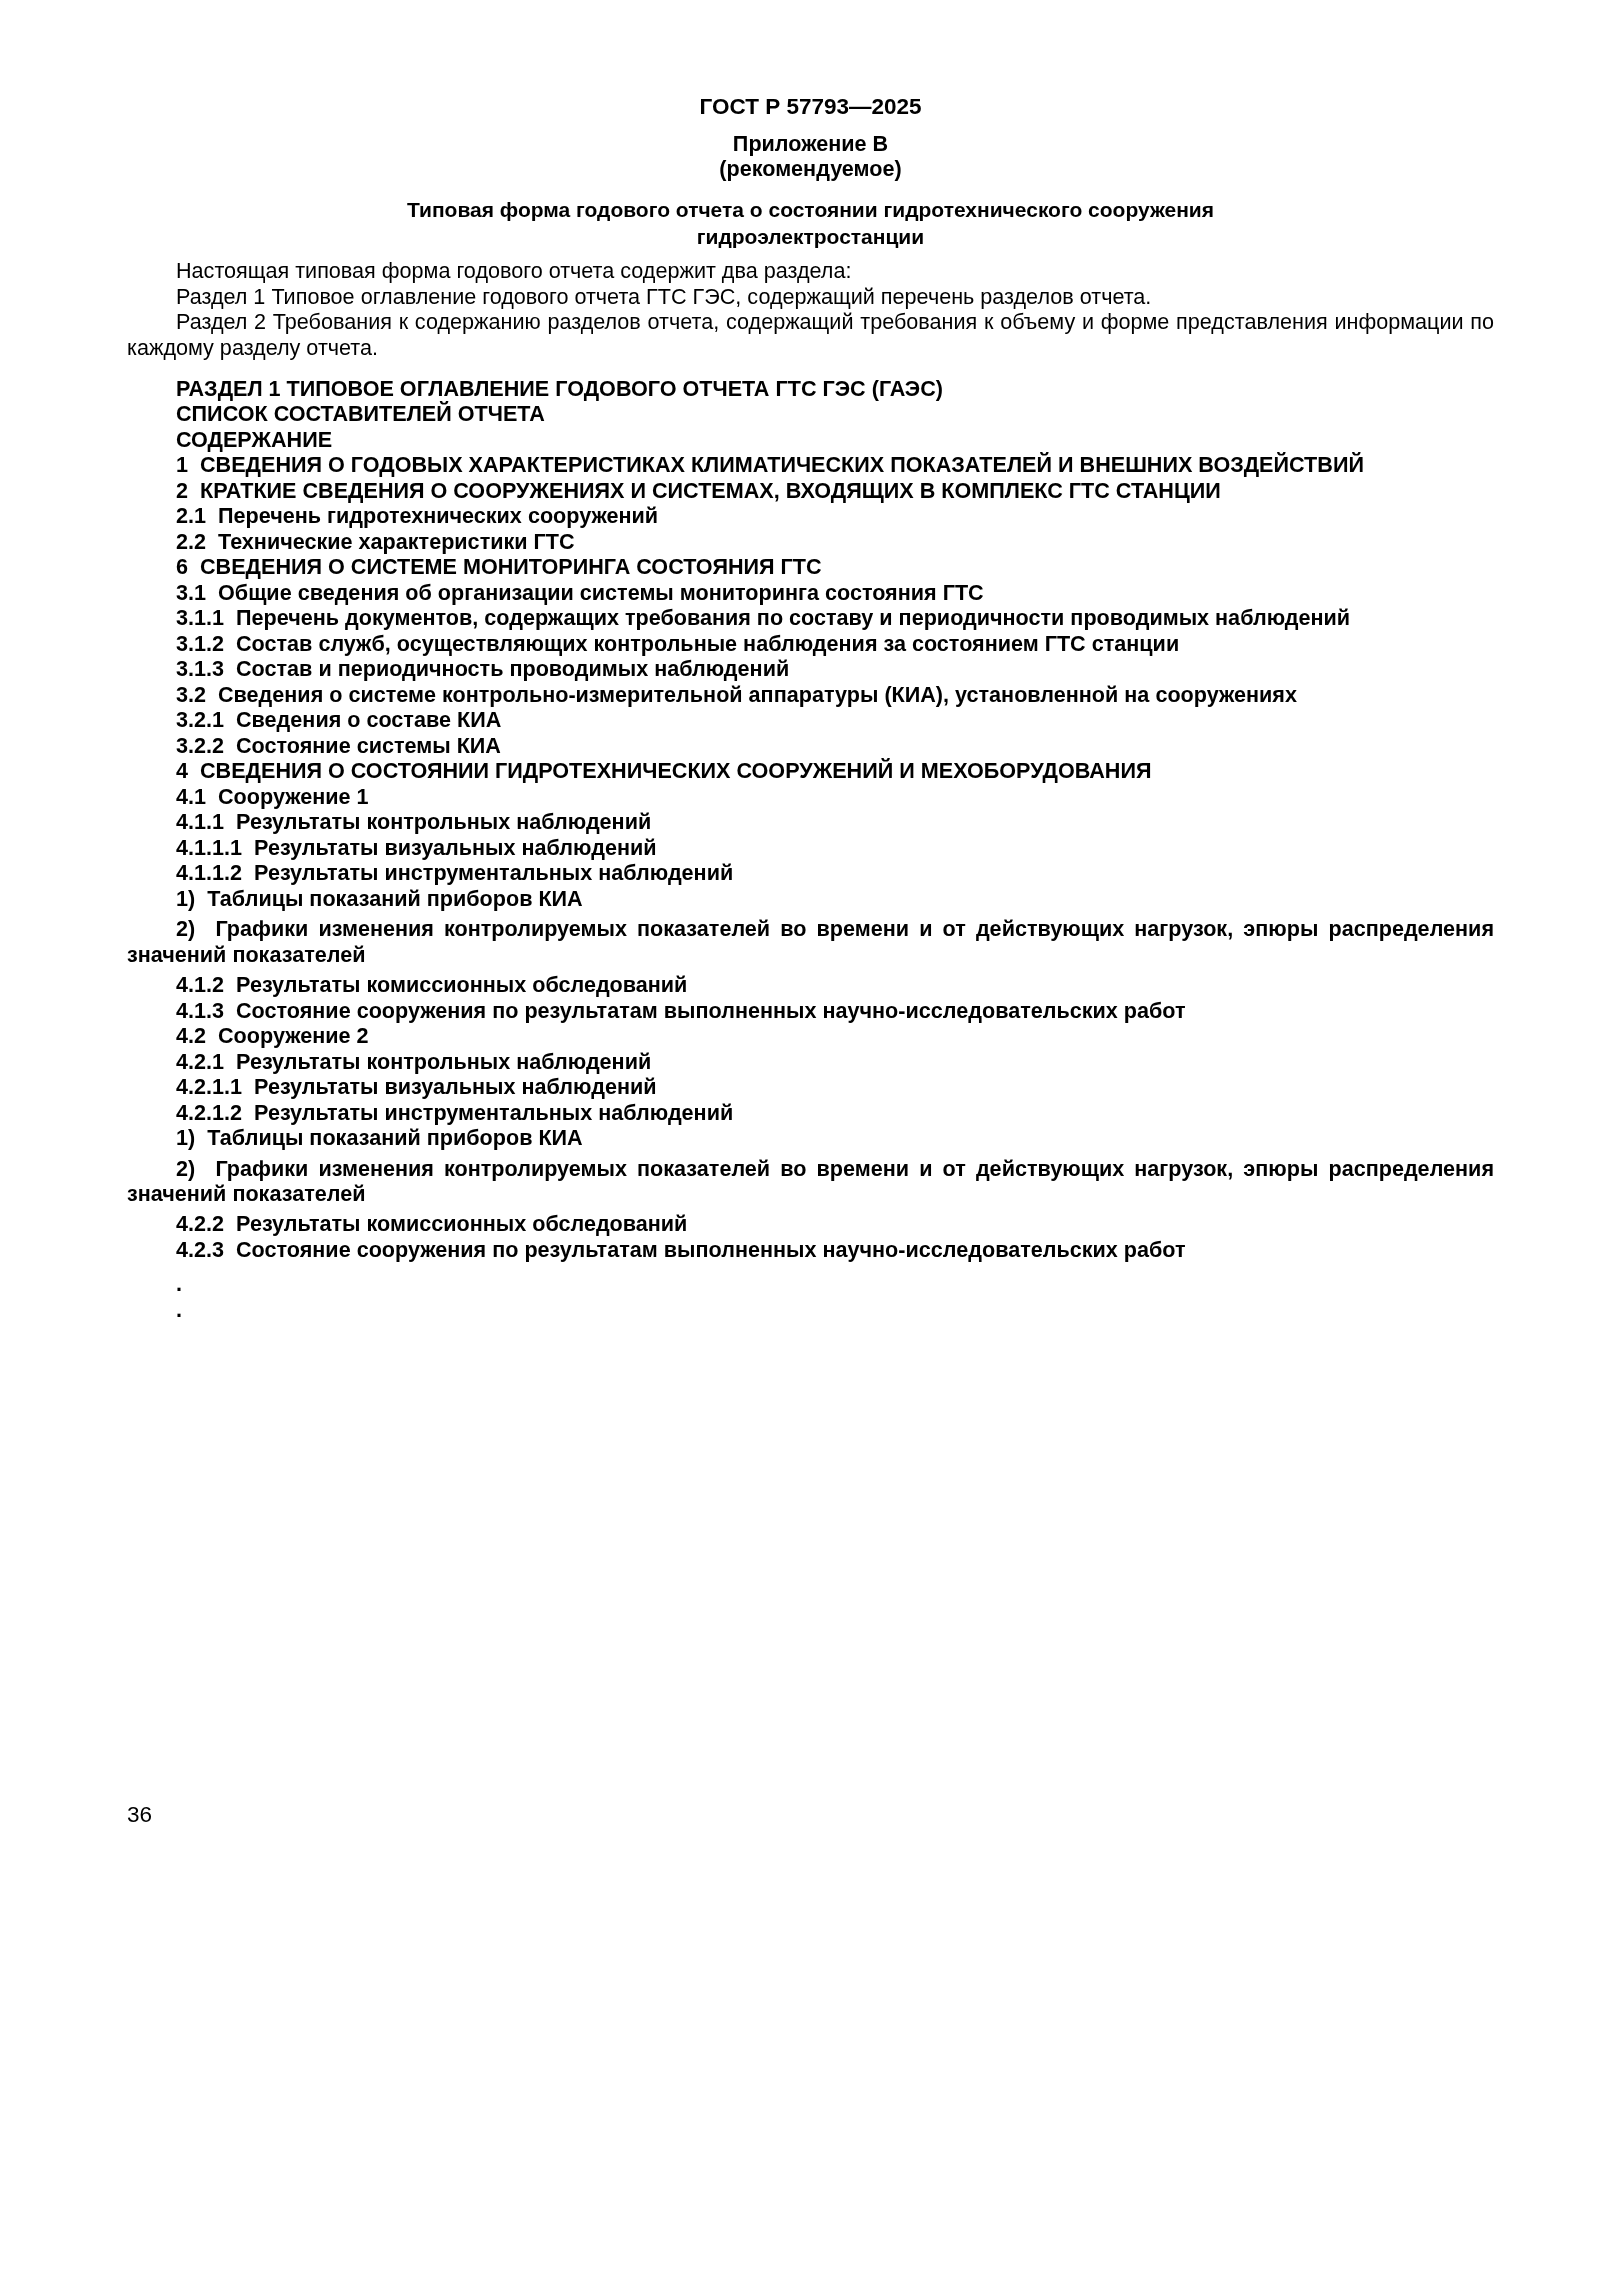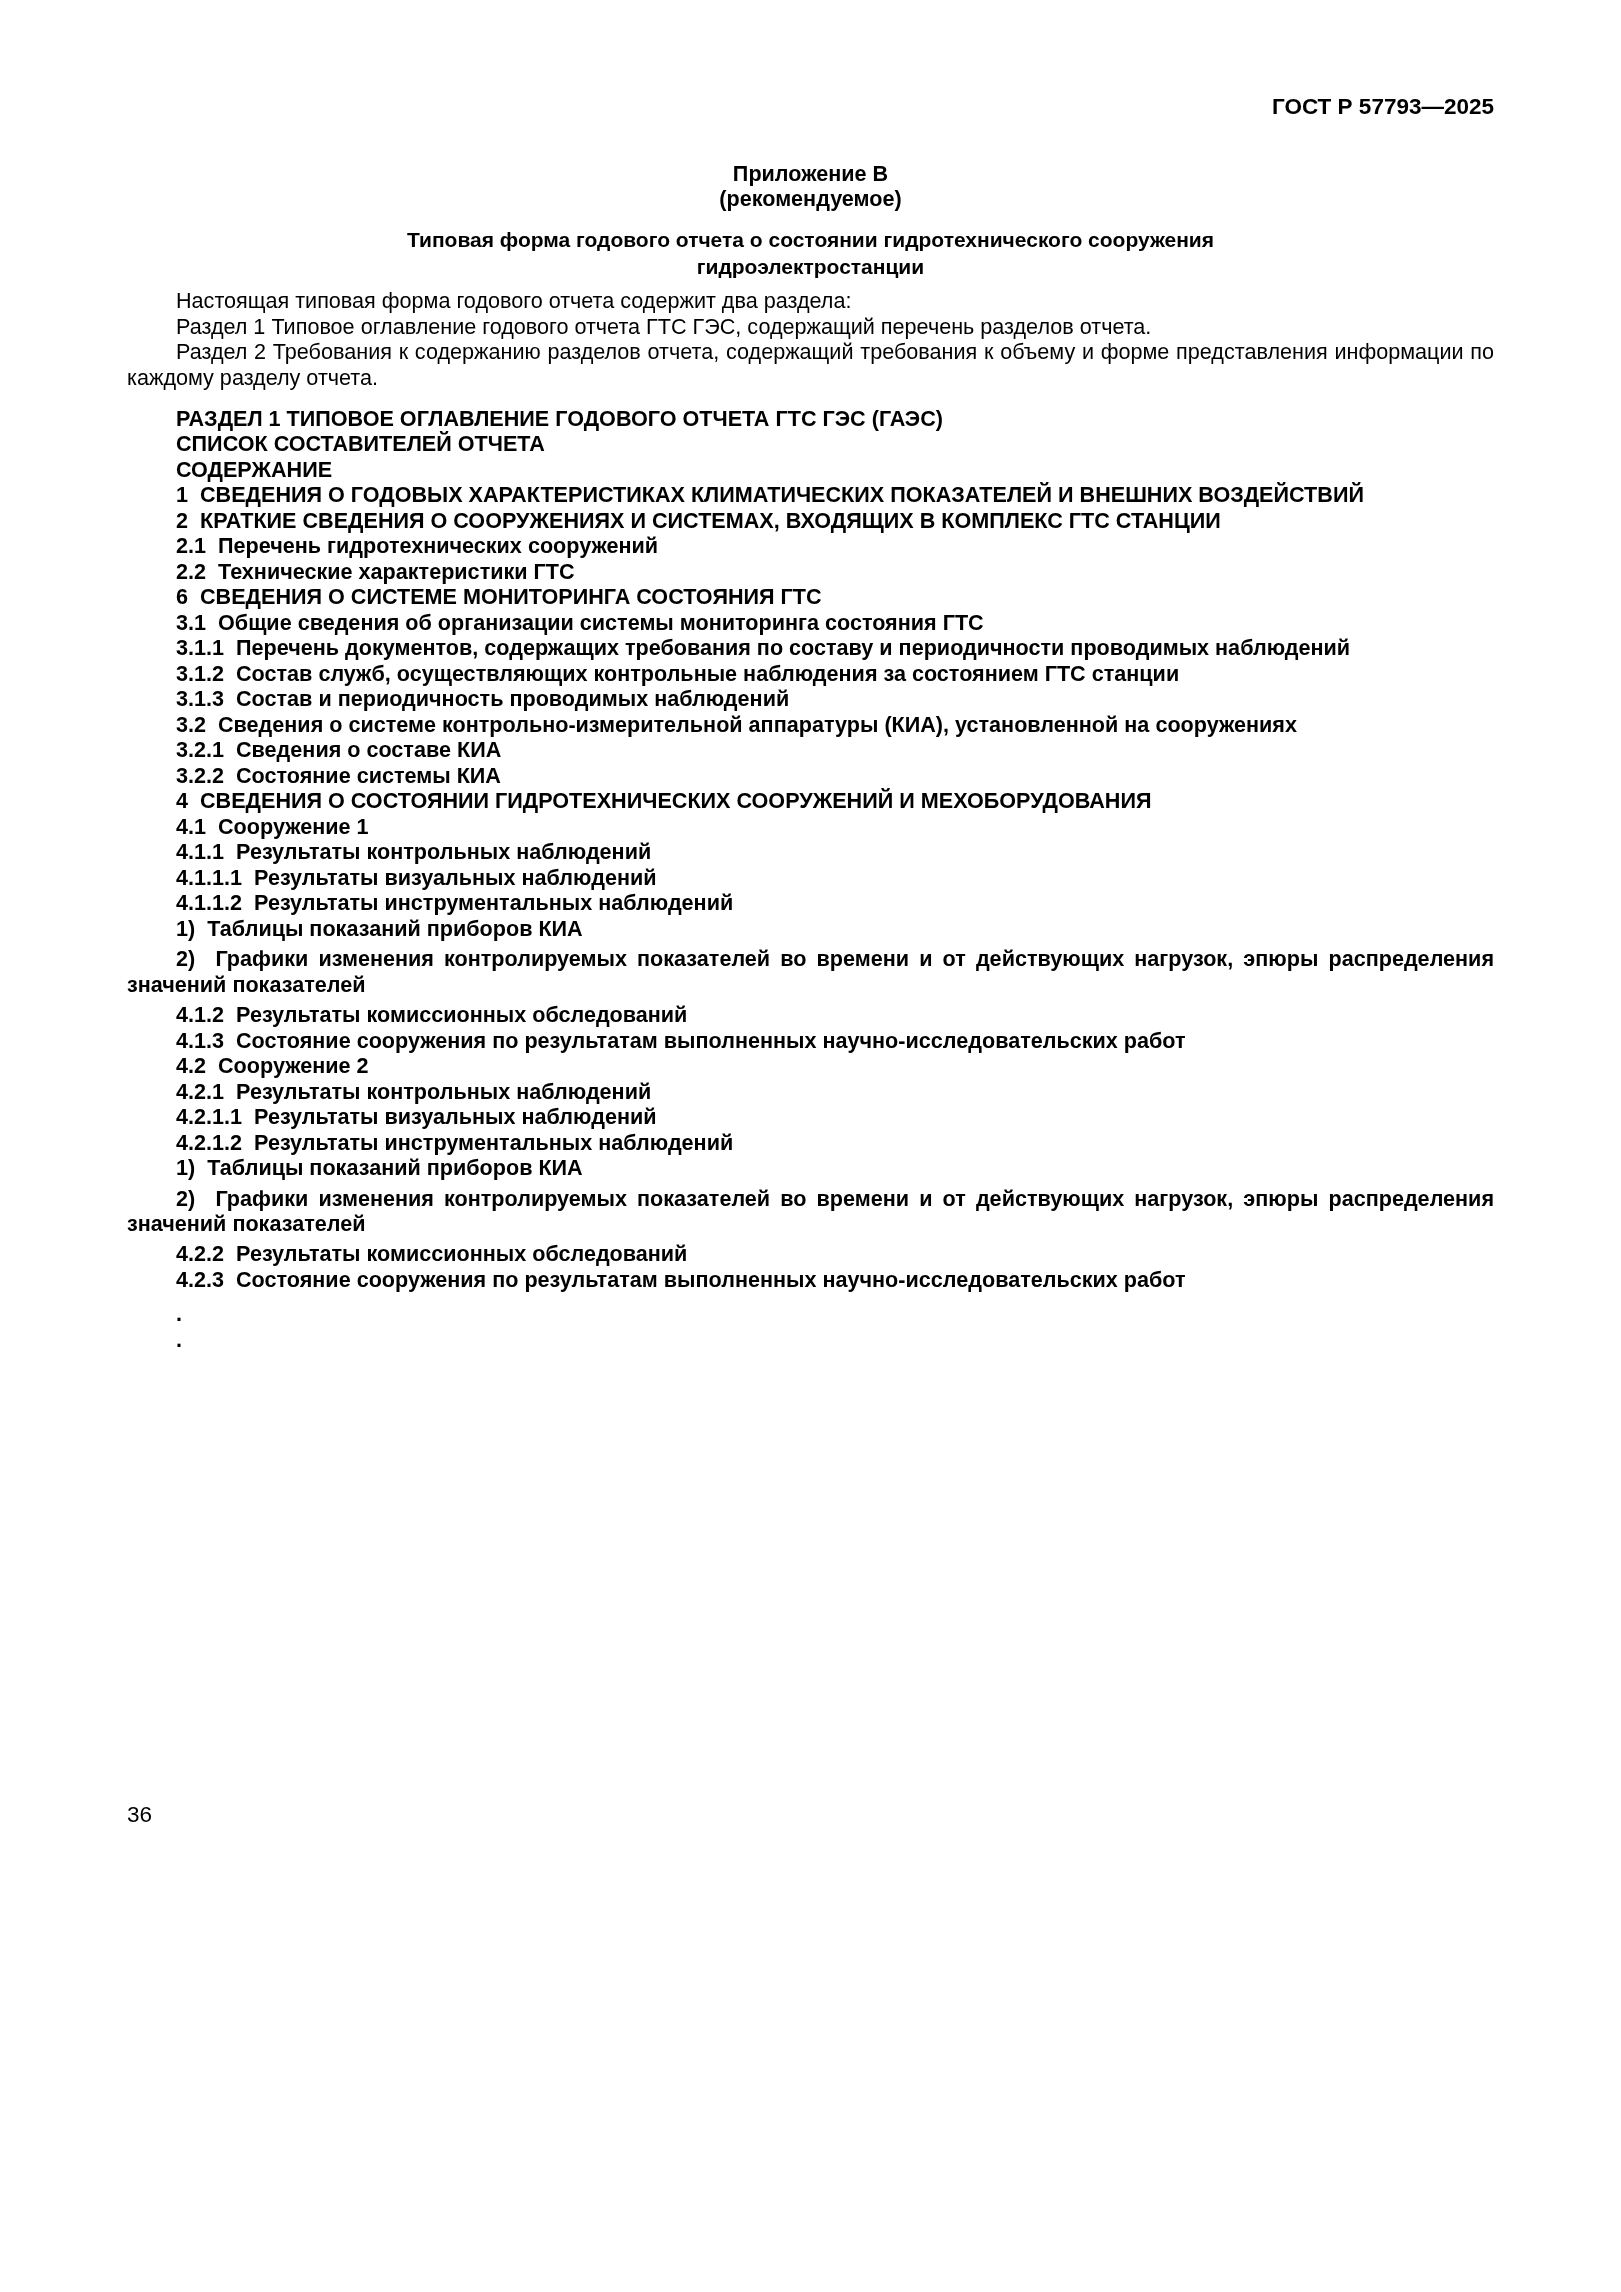--- a/index.html
+++ b/index.html
@@ -21,24 +21,24 @@
     position: absolute;
     left: 127px;
     top: 94px;
     width: 1367px;
     font-size: 21.6px;
     line-height: 25.5px;
   }
   .doc-header {
     font-weight: 700;
     font-size: 22.5px;
-    text-align: right;
+    text-align: center;
   }
   .appendix-block {
-    margin-top: 41px;
+    margin-top: 11px;
     text-align: center;
     font-weight: 700;
   }
   .doc-title {
     margin-top: 15.7px;
     text-align: center;
     font-weight: 700;
     font-size: 21px;
     line-height: 26.5px;
   }

